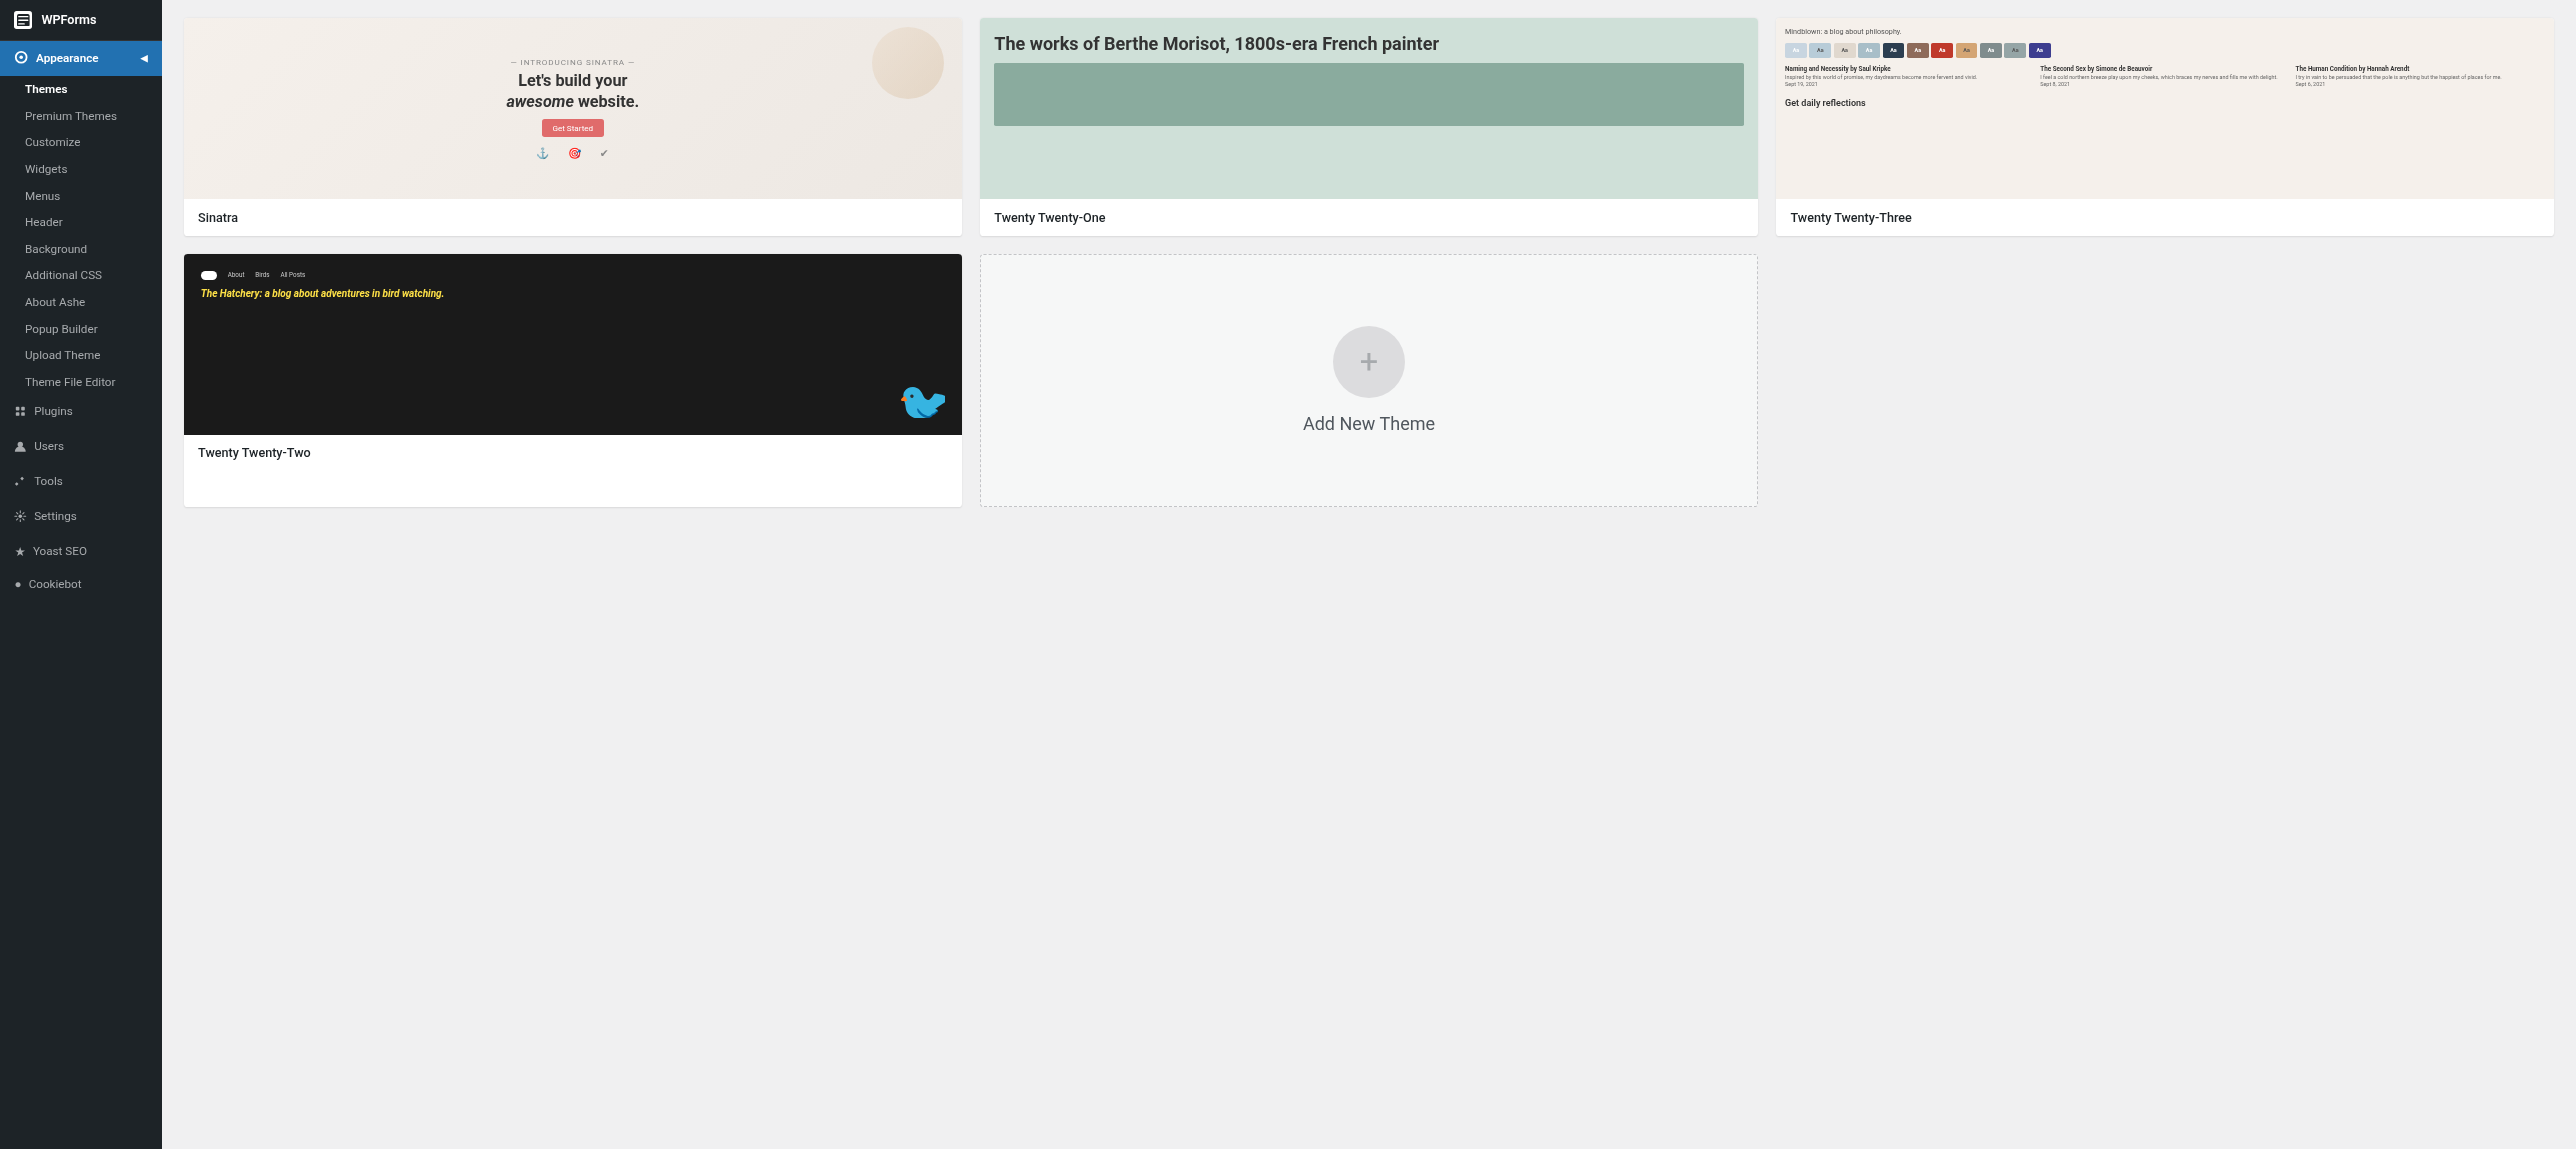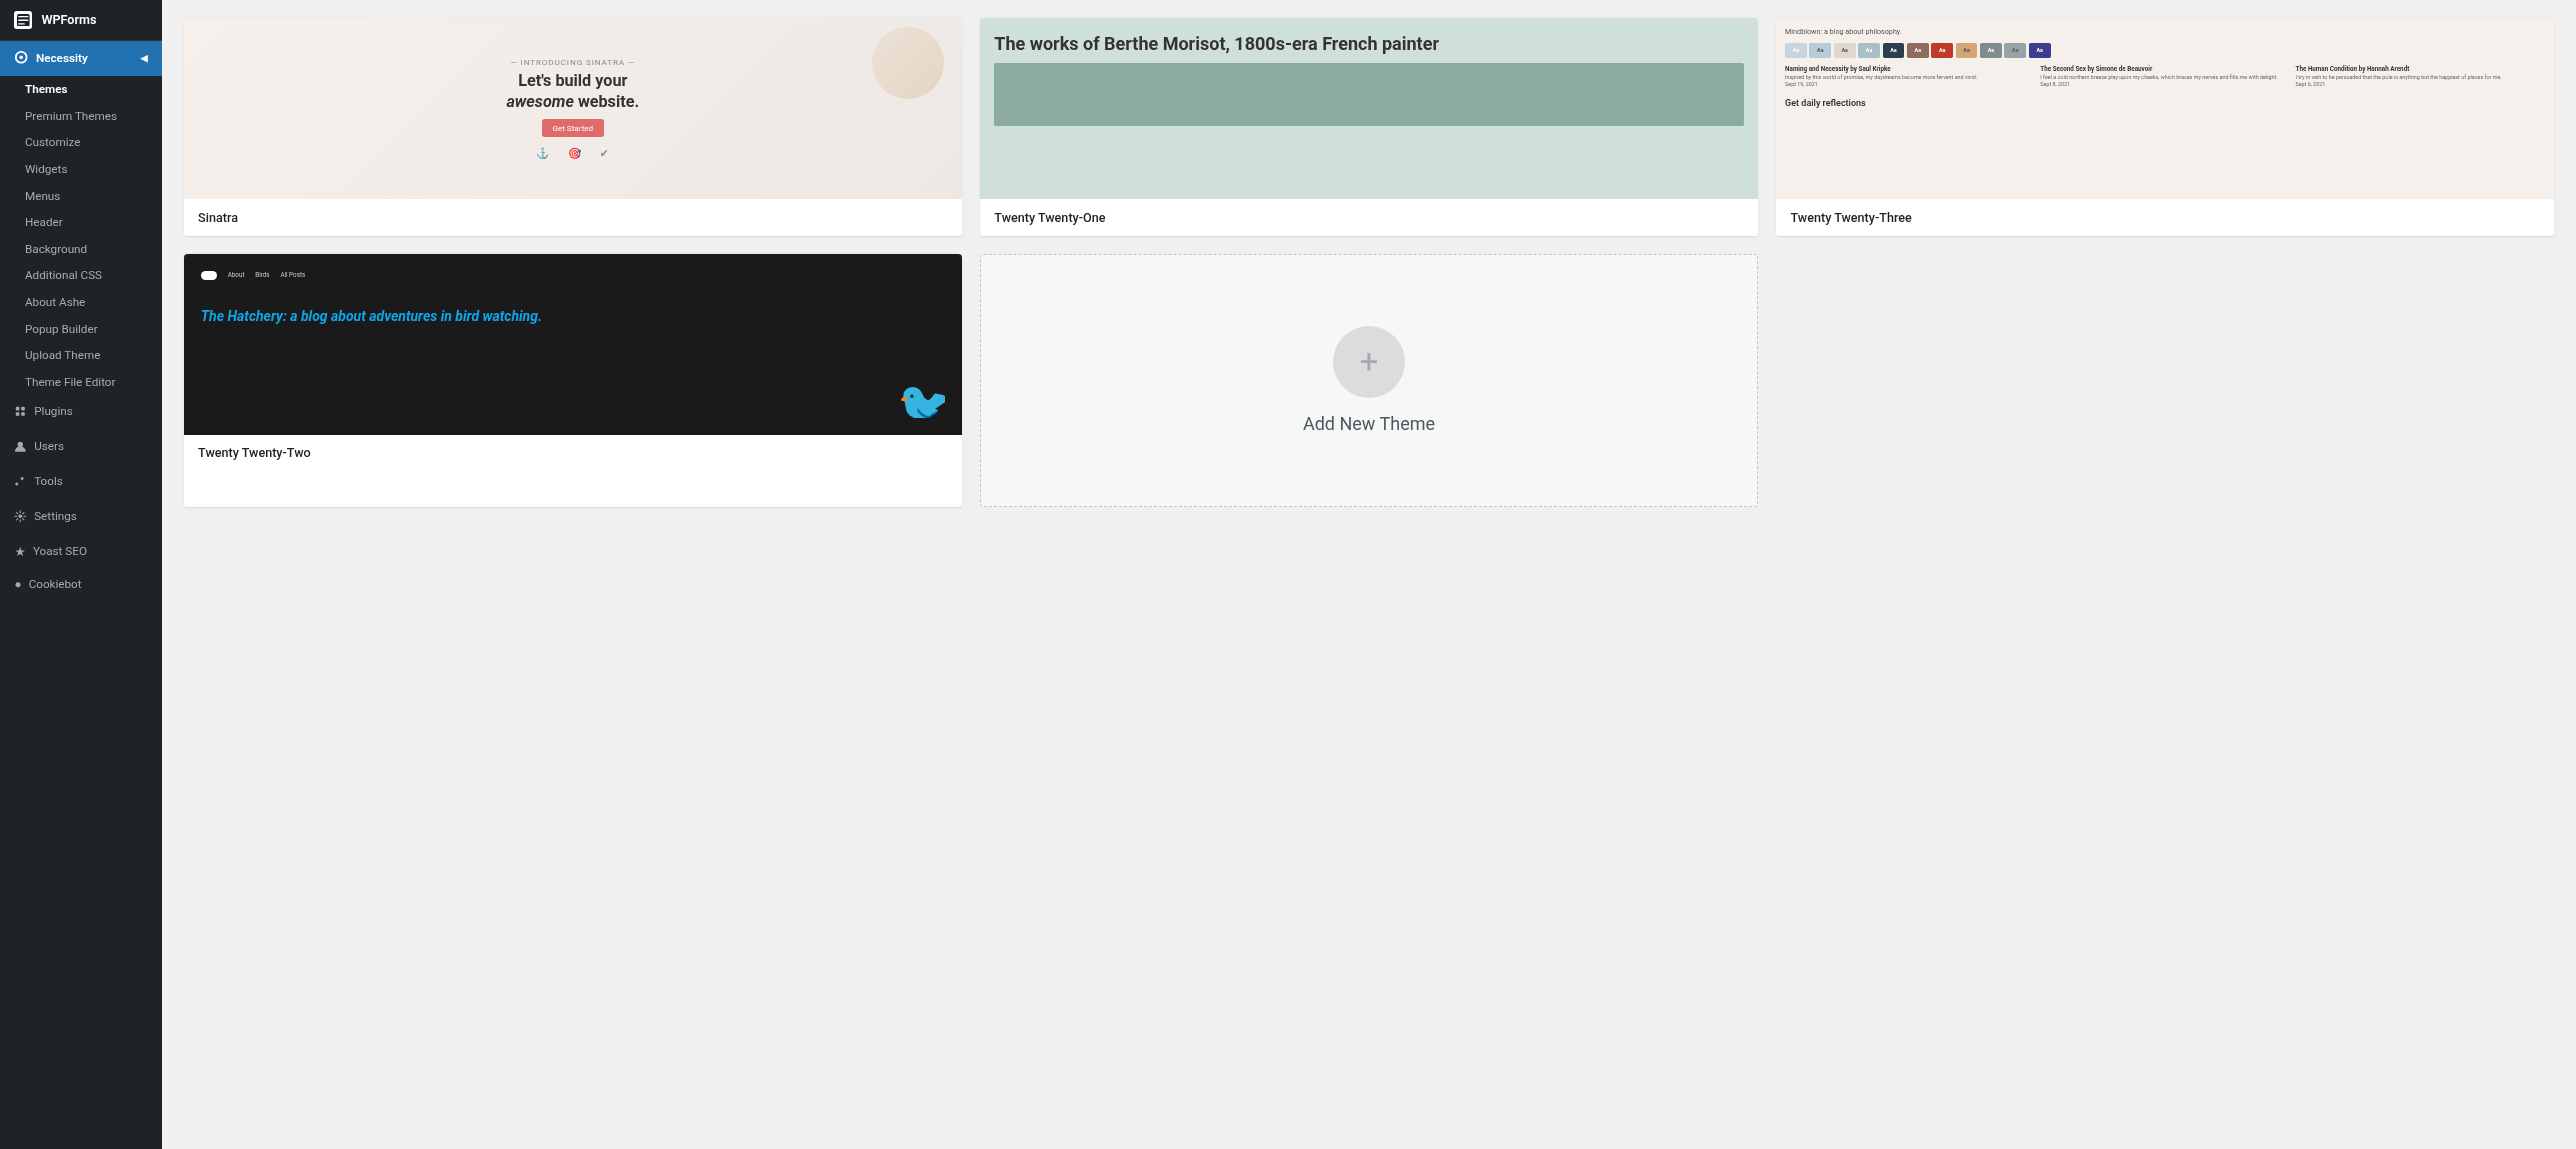--- a/index.html
+++ b/index.html
@@ -199,21 +199,21 @@
     <span>WPForms</span>
   </div>
 
   <div class="sidebar-section-header">
     <span>
       <svg width="14.4" height="14.4" viewBox="0 0 16 16" fill="currentColor">
         <path d="M8 1a7 7 0 100 14A7 7 0 008 1zM8 13A5 5 0 118 3a5 5 0 010 10z"></path>
         <circle cx="8" cy="8" r="2" fill="currentColor"></circle>
       </svg>
     </span>
-    <span>Necessity</span>
+    <span>Appearance</span>
     <span style="margin-left:auto; font-size:9px;">◀</span>
   </div>
 
   <div class="sidebar-item active">
     <span>Themes</span>
   </div>
   <div class="sidebar-item">
     <span>Premium Themes</span>
   </div>
   <div class="sidebar-item">
@@ -402,21 +402,21 @@
     <div class="theme-card">
       <div class="theme-preview">
         <div class="tttw-preview">
           <div class="nav">
             <div class="logo"></div>
             <span>About</span>
             <span>Birds</span>
             <span>All Posts</span>
           </div>
           <div class="tttw-preview-inner">
-            <h2 style="font-size:14px;color:#0ea5e9;font-style:italic;line-height:1.4;margin-top:20px;"><em>The Hatchery:</em> a blog about adventures in bird watching.</h2>
+            <h2 style="font-size:10px;color:#fde047;font-style:italic;line-height:1.4;"><em>The Hatchery:</em> a blog about adventures in bird watching.</h2>
 
             <div style="position:absolute;bottom:-9px;right:-9px;font-size:45px;line-height:1;">🐦</div>
           </div>
         </div>
       </div>
       <div class="theme-name">Twenty Twenty-Two</div>
     </div>
 
     <div class="add-theme-card">
       <div class="add-theme-plus">

